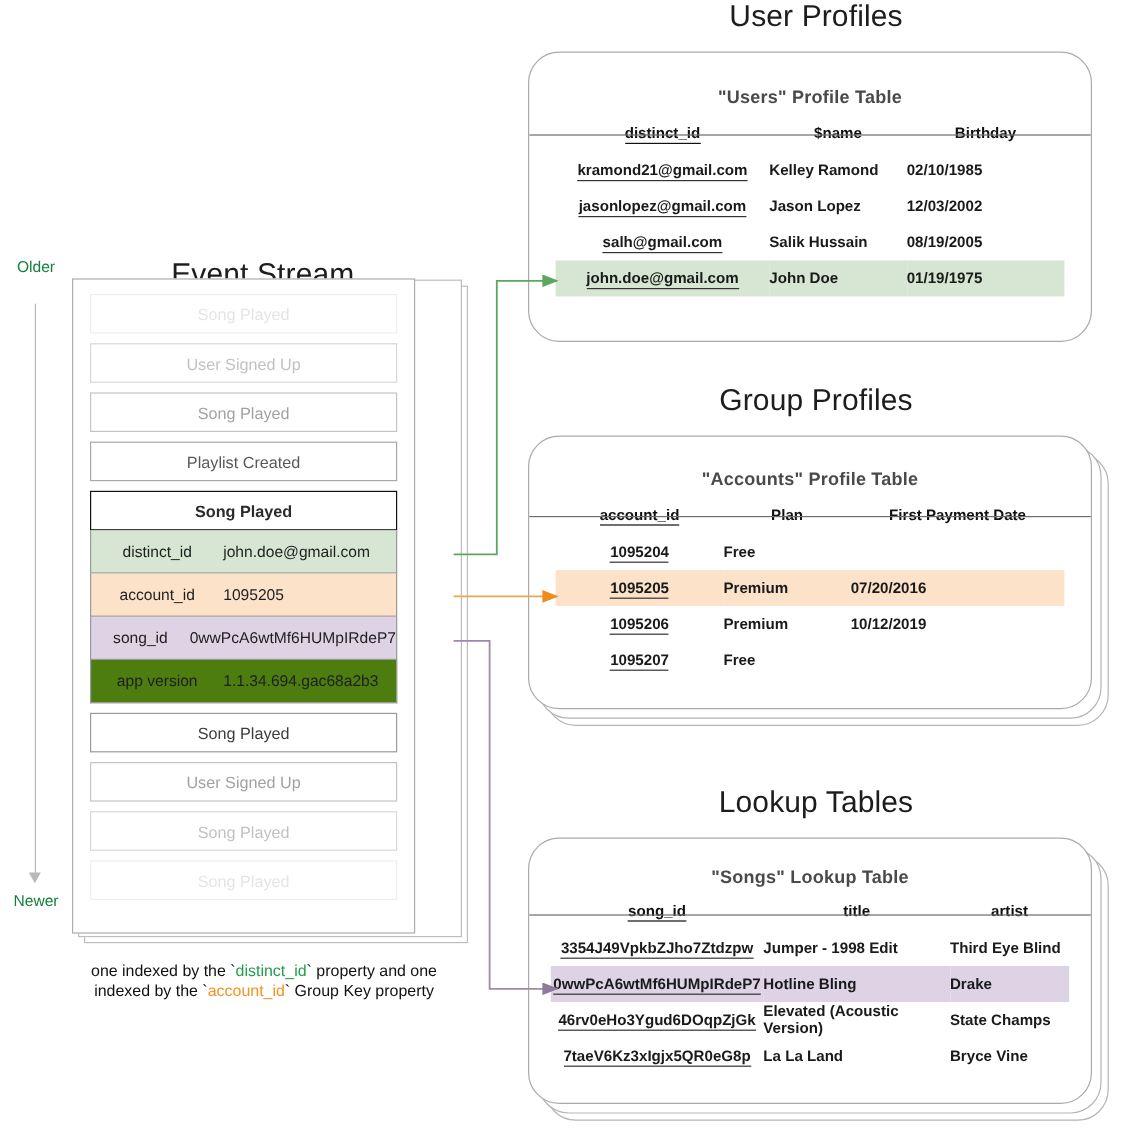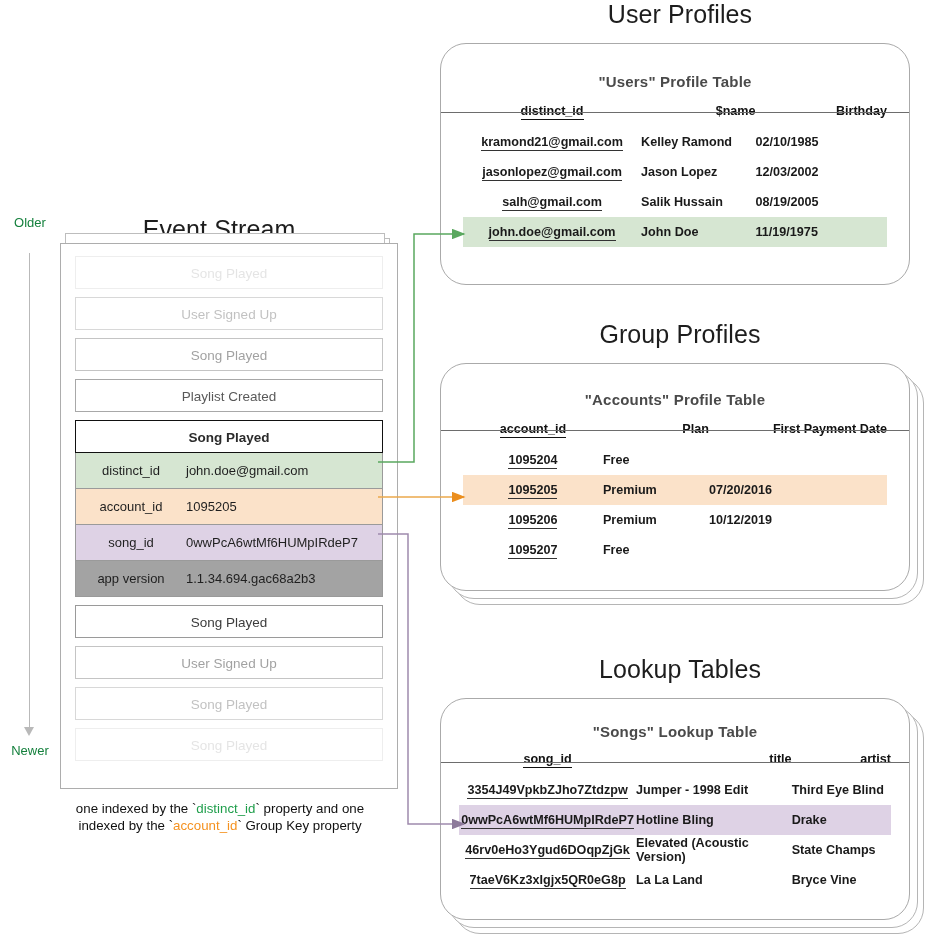--- a/index.html
+++ b/index.html
@@ -33,21 +33,21 @@
   }
 
   
   #event-stream-stack{left:60px;top:228px;width:330px;height:558px;}
   .es-shadow{
     position:absolute;background:#ffffff;border:1.5px solid #bdbdbd;
   }
   .es-shadow.s2{left:10px;top:10px;width:318px;height:546px;}
   .es-shadow.s1{left:5px;top:5px;width:318px;height:546px;}
   .es-main{
-    position:absolute;left:0;top:15px;width:338px;height:546px;
+    position:absolute;left:0;top:4px;width:286px;height:546px;
     background:#ffffff;border:1.5px solid #adadad;box-sizing:border-box;
   }
   .es-inner{padding:12px 14px;box-sizing:border-box;}
 
   .event-box{
     height:33px;line-height:33px;margin-bottom:8px;
     border:1px solid #9a9a9a;box-sizing:border-box;
     text-align:center;font-size:13.5px;color:#5e5e5e;background:#fff;
   }
   .event-box.f1{opacity:.16;}
@@ -67,21 +67,21 @@
     height:36px;display:flex;align-items:center;box-sizing:border-box;
     border-left:1px solid #9a9a9a;border-right:1px solid #9a9a9a;
     border-bottom:1px solid #9a9a9a;
     font-size:13px;color:#1f1f1f;
   }
   .ee-key{width:110px;text-align:center;}
   .ee-val{flex:1;text-align:left;}
   .ee-row.green{background:#d6e6d2;}
   .ee-row.orange{background:#fbe2c9;}
   .ee-row.purple{background:#ded2e5;}
-  .ee-row.plain{background:#a3a3a3;}
+  .ee-row.plain{background:#4d7c0f;}
 
   
   #stream-caption{
     left:40px;top:800px;width:360px;text-align:center;
     font-size:13.3px;line-height:17px;color:#111;
   }
   .c-green{color:#1f9e4b;}
   .c-orange{color:#f5911e;}
 
   
@@ -97,21 +97,21 @@
   }
   .card-title{
     text-align:center;font-size:15px;font-weight:bold;color:#4a4a4a;
     letter-spacing:.2px;
   }
 
   
   table.dtable{border-collapse:collapse;width:100%;table-layout:fixed;}
   table.dtable th{
     font-size:12.6px;font-weight:bold;color:#111;
-    padding:0 0 9px 0;text-align:right;vertical-align:bottom;
+    padding:0 0 9px 0;text-align:center;vertical-align:bottom;
   }
   table.dtable th.c0{text-align:center;}
   table.dtable th span.uline{
     border-bottom:1.4px solid #111;padding-bottom:1px;
   }
   table.dtable tbody tr{height:30px;}
   table.dtable td{
     font-size:12.6px;color:#1a1a1a;text-align:left;
     vertical-align:middle;padding:0;font-weight:bold;
   }
@@ -212,21 +212,21 @@
               <td>12/03/2002</td>
             </tr>
             <tr>
               <td class="c0"><span class="uline">salh@gmail.com</span></td>
               <td>Salik Hussain</td>
               <td>08/19/2005</td>
             </tr>
             <tr class="hl-green">
               <td class="c0"><span class="uline">john.doe@gmail.com</span></td>
               <td>John Doe</td>
-              <td>11/19/1975</td>
+              <td>01/19/1975</td>
             </tr>
           </tbody>
         </table>
         <div class="hdr-rule" style="position: absolute; left: 0px; right: 0px; top: 22px;"></div>
       </div>
   </div>
 </div>
 
 <div class="abs section-title" style="left:440px;top:320px;width:480px;">Group Profiles</div>
 

